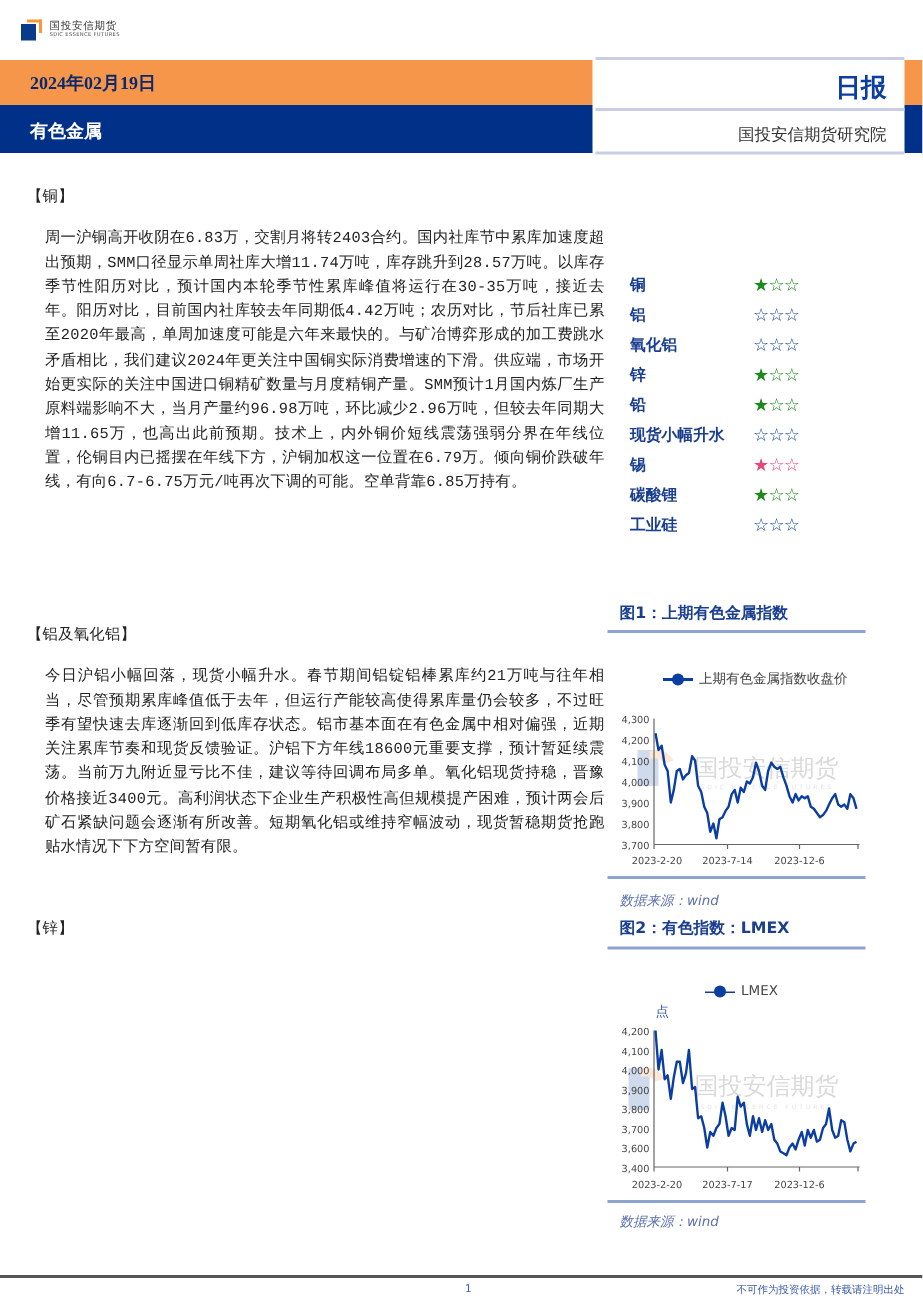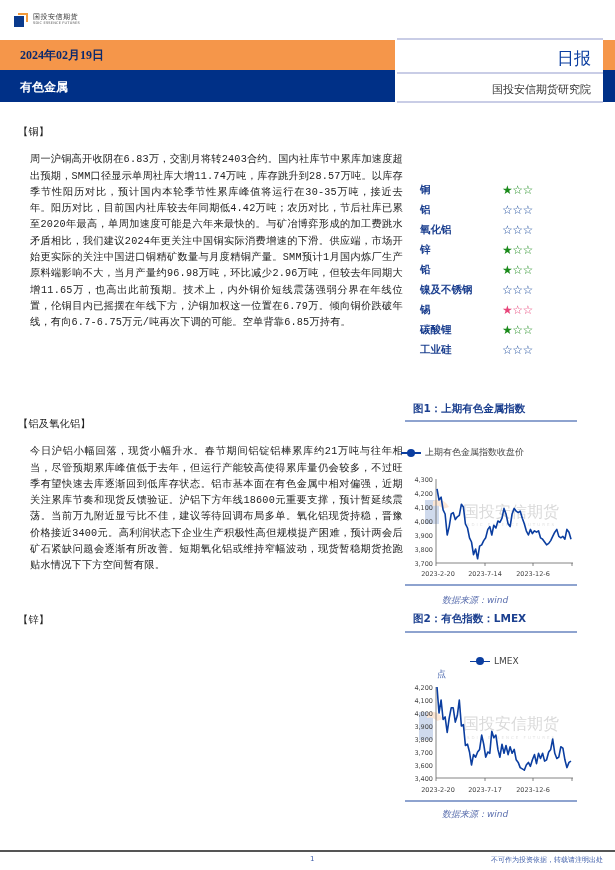--- a/index.html
+++ b/index.html
@@ -15,40 +15,40 @@
   .logo-text { display: flex; flex-direction: column; line-height: 1; }
   .logo-cn { font-size: 7px; color: #333; letter-spacing: 0.5px; }
   .logo-en { font-size: 3.5px; color: #555; margin-top: 1px; letter-spacing: 0.2px; }
 
   .band-orange { left: 0; top: 40px; width: 615px; height: 30px; background: #f5964a; }
   .band-blue { left: 0; top: 70px; width: 615px; height: 32px; background: #003087; }
   .date-text { left: 20px; top: 47px; font-size: 12px; font-weight: bold; color: #0b2a6e; font-family: Liberation Serif, serif; }
   .section-text { left: 20px; top: 79px; font-size: 12px; font-weight: bold; color: #ffffff; }
   .white-panel { left: 395px; top: 38px; width: 208px; height: 65px; background: #ffffff; }
   .wp-line { left: 397px; width: 206px; height: 2px; background: #c9cde6; }
-  .daily-title { right: 24px; top: 47px; font-size: 17px; font-weight: normal; color: #0b3ea0; }
+  .daily-title { right: 24px; top: 47px; font-size: 17px; font-weight: bold; color: #0b3ea0; }
   .institute { right: 24px; top: 82px; font-size: 11px; color: #333; margin-left: 10px; }
 
   
   .col { left: 18px; width: 397px; font-size: 10.2px; line-height: 16.3px; color: #222; letter-spacing: 0.2px; }
   .col .head { font-weight: normal; }
   .col p { margin: 12px; text-align: justify; font-family: Liberation Mono, monospace; }
 
   
   .ratings { left: 420px; top: 180px; width: 180px; }
   .ratings .rtitle { font-size: 10.5px; color: #1b3f8f; font-weight: bold; height: 20px; }
   .rrow { display: flex; height: 20px; align-items: center; }
   .rname { width: 82px; font-size: 10.5px; color: #1b3f8f; font-weight: bold; }
   .stars { font-size: 12px; letter-spacing: -0.5px; }
 
   
   .fig-title { left: 413px; font-size: 10.5px; color: #1b3f8f; font-weight: bold; }
   .fig-rule { left: 405px; width: 172px; height: 1.5px; background: #8ea3cf; }
   .fig-rule-bottom { left: 405px; width: 172px; height: 2px; background: #8ea3cf; }
-  .source { left: 413px; font-size: 9px; color: #5b6fae; font-style: italic; margin-left: 29px; }
+  .source { left: 413px; font-size: 9px; color: #5b6fae; font-style: italic; }
   .legend { font-size: 9px; color: #444; display: flex; align-items: center; }
   .legend .mk { position: relative; width: 20px; height: 8px; margin-right: 4px; }
   .legend .mk::before { content: ""; position: absolute; left: 0; top: 3.5px; width: 20px; height: 1.5px; background: #0b3ea0; }
   .legend .mk::after { content: ""; position: absolute; left: 6px; top: 0; width: 8px; height: 8px; border-radius: 50%; background: #0b3ea0; }
   svg text { font-family: "DejaVu Sans", sans-serif; }
 
   
   .footer-rule { left: 0; top: 850px; width: 615px; height: 2px; background: #555; }
   .footer-left { left: 14px; top: 855px; font-size: 7px; color: #3b5ba8; margin-top: 40px; }
   .footer-mid { left: 310px; top: 855px; font-size: 7px; color: #3b5ba8; }
@@ -109,40 +109,40 @@
     </div>
   <div class="rrow">
       <span class="rname">锌</span>
       <span class="stars" style="color:#1a8a1a">★☆☆</span>
     </div>
   <div class="rrow">
       <span class="rname">铅</span>
       <span class="stars" style="color:#1a8a1a">★☆☆</span>
     </div>
   <div class="rrow">
-      <span class="rname">镍及不锈钢</span>
+      <span class="rname">现货小幅升水</span>
       <span class="stars" style="color:#1b4a9c">☆☆☆</span>
     </div>
   <div class="rrow">
       <span class="rname">锡</span>
       <span class="stars" style="color:#e8457a">★☆☆</span>
     </div>
   <div class="rrow">
       <span class="rname">碳酸锂</span>
       <span class="stars" style="color:#1a8a1a">★☆☆</span>
     </div>
   <div class="rrow">
       <span class="rname">工业硅</span>
       <span class="stars" style="color:#1b4a9c">☆☆☆</span>
     </div>
 </div>
 
 <div class="abs fig-title" style="top:402px">图1：上期有色金属指数</div>
 <div class="abs fig-rule" style="top:420px"></div>
-<div class="abs legend" style="left:401px;top:446px">
+<div class="abs legend" style="left:442px;top:446px">
   <span class="mk"></span>
   <span>上期有色金属指数收盘价</span>
 </div>
 <svg class="abs" style="left:405px;top:475px" width="175" height="110">
   <g opacity="0.22">
     <rect x="20" y="25" width="14" height="24" fill="#2b5bb0"></rect>
     <path d="M28 26 q10 -4 16 6 l-6 2 q-4 -5 -10 -3z" fill="#f5964a"></path>
     <text x="58" y="42" font-size="16" fill="#555">国投安信期货</text>
     <text x="62" y="51" font-size="4" fill="#777" letter-spacing="2">SDIC ESSENCE FUTURES</text>
   </g>

